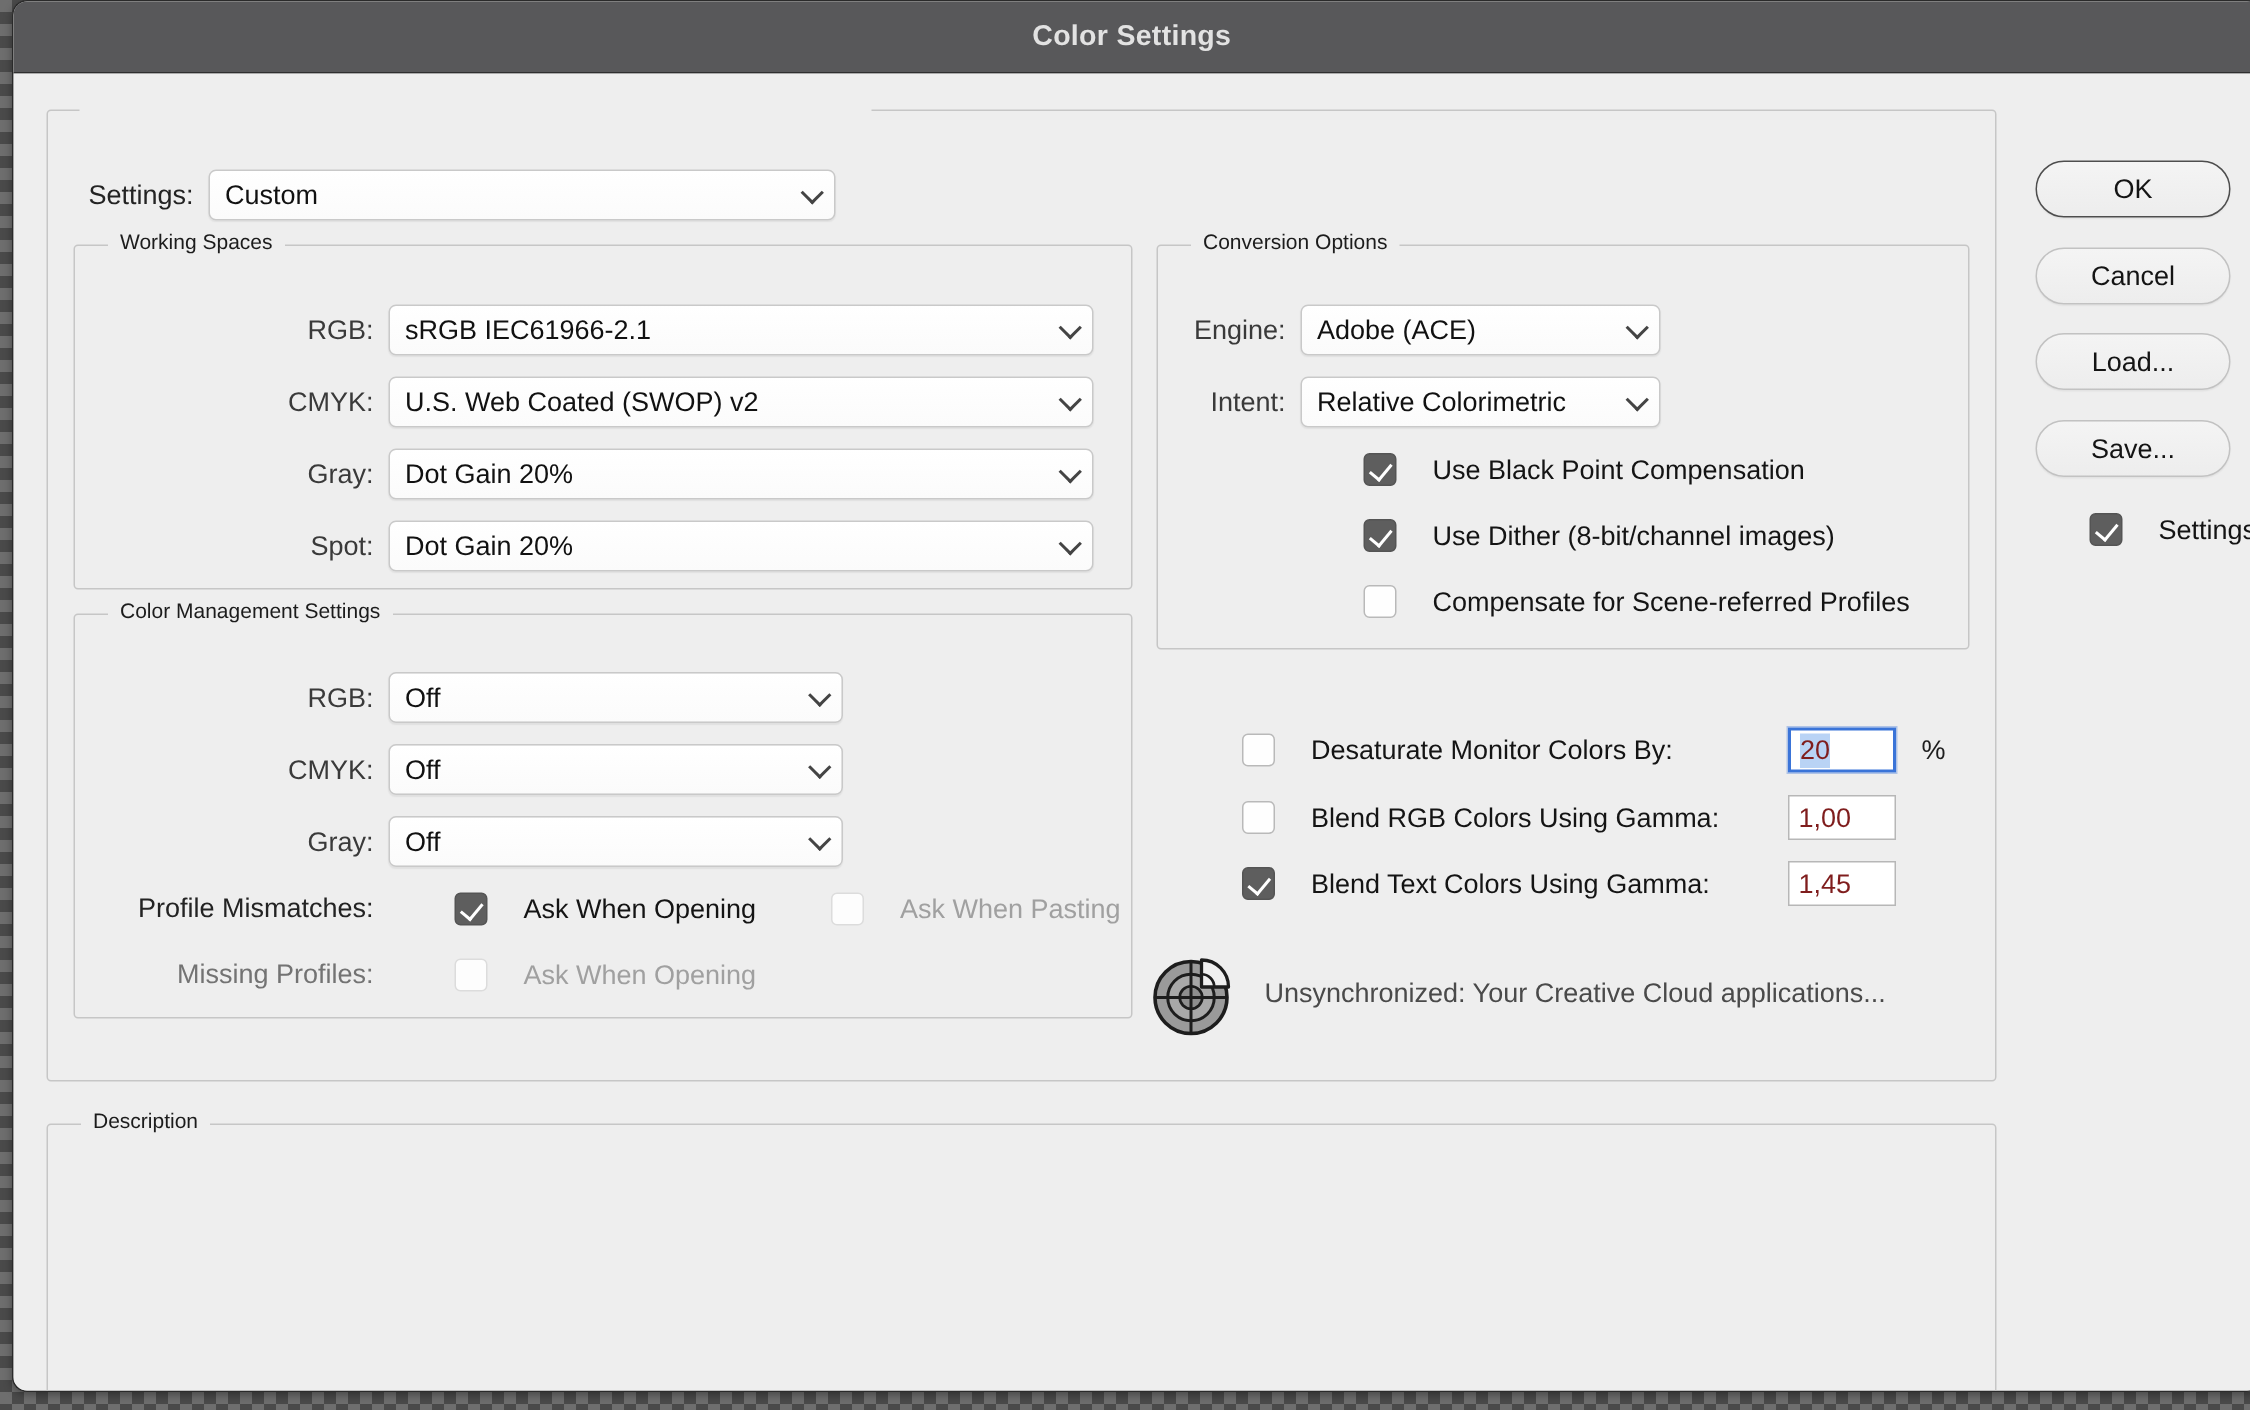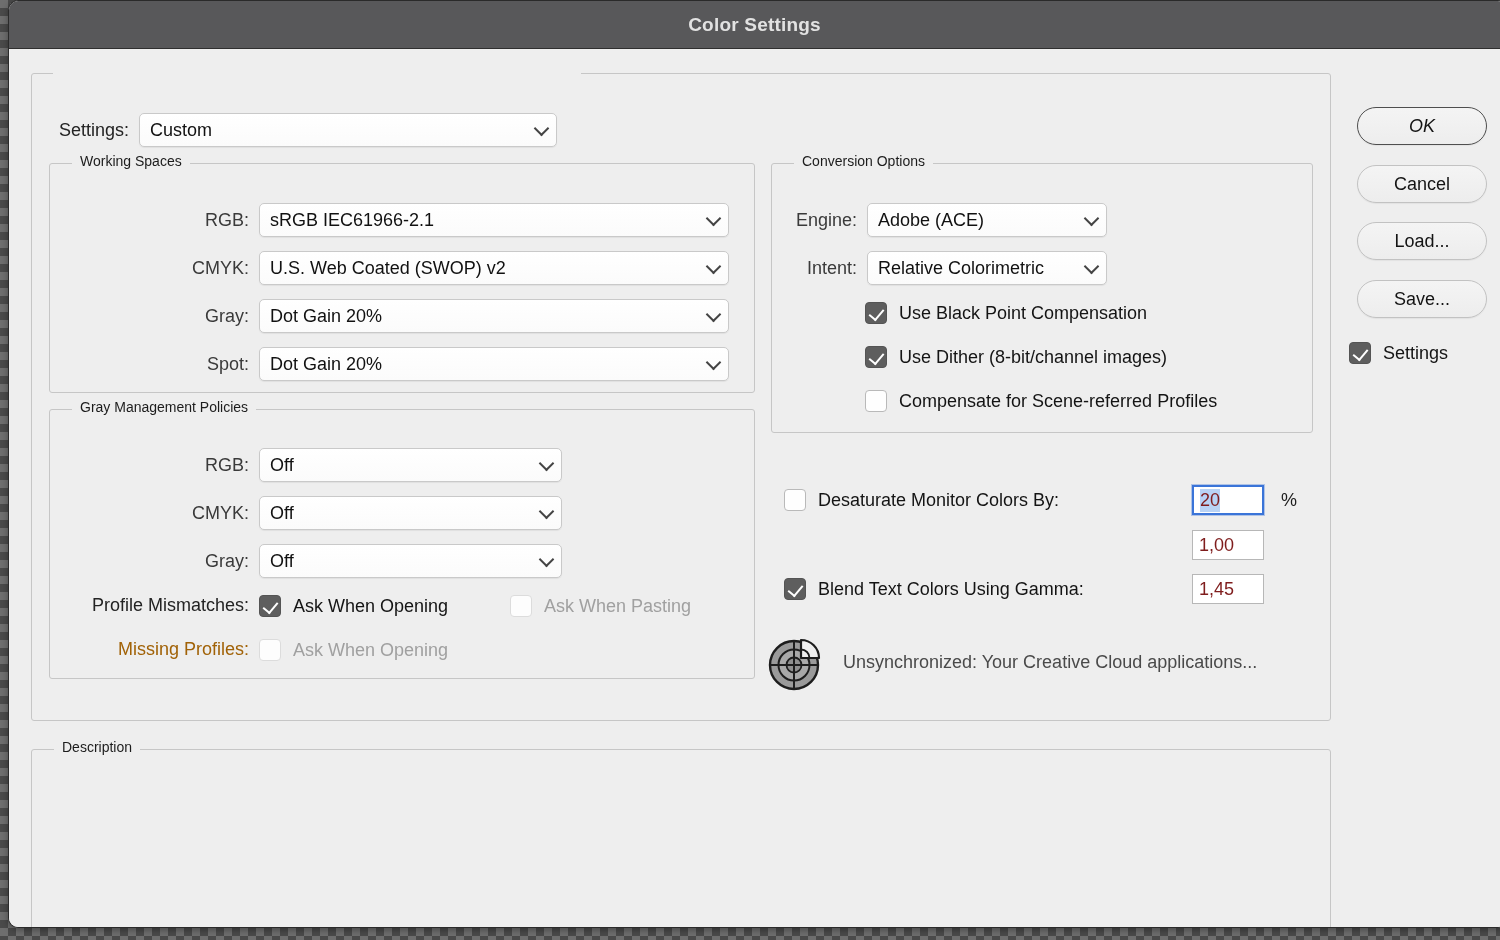--- a/index.html
+++ b/index.html
@@ -106,21 +106,21 @@
     top: 50%;
     width: 11px;
     height: 11px;
     margin-top: -7px;
     border-right: 2px solid #444;
     border-bottom: 2px solid #444;
     transform: rotate(45deg);
   }
 
   
-  .cbrow { position: absolute; display: flex; align-items: center; gap: 12px; }
+  .cbrow { position: absolute; display: flex; align-items: center; gap: 24px; margin-left: 44px; }
   .cb {
     width: 22px; height: 22px;
     border-radius: 4px;
     flex: 0 0 auto;
     position: relative;
     cursor: default;
   }
   .cb.off { background: #fefefe; border: 1px solid #b9b9b9; }
   .cb.on  { background: #5e5e5e; border: 1px solid #545454; }
   .cb.off.disabled { border-color: #dcdcdc; background: #fdfdfd; }
@@ -128,21 +128,21 @@
     content: "";
     position: absolute;
     left: 6px; top: 3px;
     width: 7px; height: 12px;
     border-right: 2.6px solid #fff;
     border-bottom: 2.6px solid #fff;
     transform: rotate(40deg);
   }
   .cbtext { font-size: 18px; color: #141414; white-space: nowrap; }
   .cbtext.disabled { color: #a0a0a0; }
-  .lbl.disabled { color: #a16207; }
+  .lbl.disabled { color: #737373; }
 
   
   .numfield {
     position: absolute;
     height: 30px;
     background: #ffffff;
     border: 1px solid #b7b7b7;
     display: flex;
     align-items: center;
     padding: 0 6px;
@@ -235,21 +235,21 @@
 
     <div class="row" style="left:58px; top:298px; width:672px;">
       <div class="lbl" style="width:182px;">Spot:</div>
       <div class="select" style="width:470px; margin-left:10px;">
         <span>Dot Gain 20%</span>
         <span class="chev"></span>
       </div>
     </div>
 
     <div class="group" style="left:40px; top:360px; width:706px; height:270px;">
-      <div class="legend">Gray Management Policies</div>
+      <div class="legend">Color Management Settings</div>
     </div>
 
     <div class="row" style="left:58px; top:399px; width:500px;">
       <div class="lbl" style="width:182px;">RGB:</div>
       <div class="select" style="width:303px; margin-left:10px;">
         <span>Off</span>
         <span class="chev"></span>
       </div>
     </div>
 
@@ -325,20 +325,24 @@
 
     <div class="cbrow" style="left:775px; top:440px;">
       <span class="cb off"></span>
       <span class="cbtext">Desaturate Monitor Colors By:</span>
     </div>
     <div class="numfield focused" style="left:1183px; top:436px; width:72px;">
       <span class="sel">20</span>
     </div>
     <div class="pct" style="left:1272px; top:441px;">%</div>
 
+    <div class="cbrow" style="left:775px; top:485px;">
+      <span class="cb off"></span>
+      <span class="cbtext">Blend RGB Colors Using Gamma:</span>
+    </div>
     <div class="numfield" style="left:1183px; top:481px; width:72px;">
       <span>1,00</span>
     </div>
 
     <div class="cbrow" style="left:775px; top:529px;">
       <span class="cb on"></span>
       <span class="cbtext">Blend Text Colors Using Gamma:</span>
     </div>
     <div class="numfield" style="left:1183px; top:525px; width:72px;">
       <span>1,45</span>
@@ -362,21 +366,21 @@
         </svg>
       </span>
       <span class="synctext">Unsynchronized: Your Creative Cloud applications...</span>
     </div>
 
     <div class="group" style="left:22px; top:700px; width:1300px; height:205px;">
       <div class="legend">Description</div>
       <div style="position:absolute; left:16px; top:14px; right:16px; font-size:18px; color:#1c1c1c;"></div>
     </div>
 
-    <div class="btn default" style="left:1348px; top:58px;font-style:italic;">
+    <div class="btn default" style="left:1348px; top:58px;">
       <span>OK</span>
     </div>
     <div class="btn" style="left:1348px; top:116px;">
       <span>Cancel</span>
     </div>
     <div class="btn" style="left:1348px; top:173px;">
       <span>Load...</span>
     </div>
     <div class="btn" style="left:1348px; top:231px;">
       <span>Save...</span>

